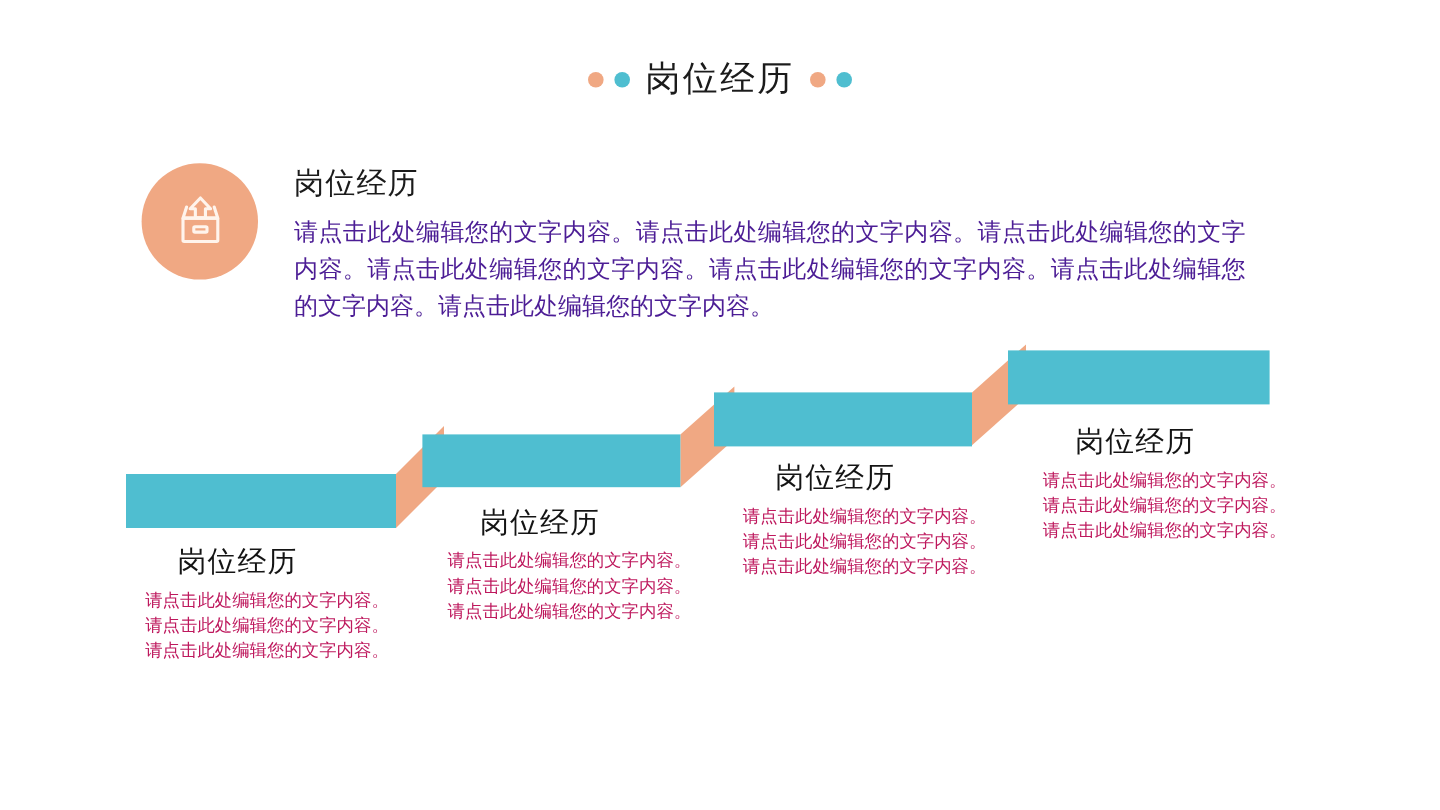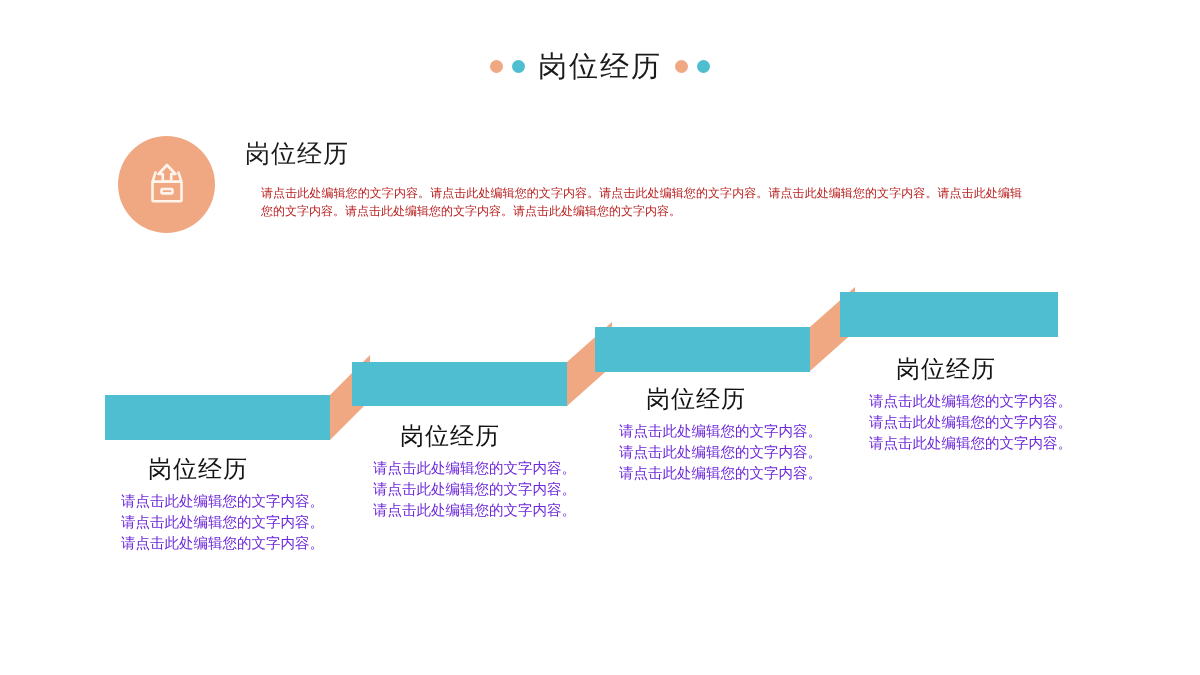--- a/index.html
+++ b/index.html
@@ -81,24 +81,24 @@
   .intro-title {
     font-size: 25px;
     color: #1b1b1b;
     letter-spacing: 1px;
     line-height: 1.1;
     margin: 0 0 11px 0;
     font-weight: 400;
   }
   .intro-body {
     font-family: "Liberation Serif", "DejaVu Serif", serif;
-    font-size: 12px;
+    font-size: 20px;
     line-height: 1.55;
-    color: #b91c1c;
-    margin: 16px;
+    color: #4c1d95;
+    margin: 0;
     text-align: justify;
   }
 
   
   .stairs {
     position: absolute;
     left: 0;
     top: 0;
     width: 1200px;
     height: 675px;
@@ -118,21 +118,21 @@
     letter-spacing: 1px;
     line-height: 1.15;
     margin: 0 0 8px 0;
     font-weight: 400;
     text-align: center;
   }
   .step-body {
     font-family: "Liberation Serif", "DejaVu Serif", serif;
     font-size: 14.5px;
     line-height: 1.45;
-    color: #6d28d9;
+    color: #be185d;
     margin: 0;
     text-align: right;
   }
   .step-body span { display: block; white-space: nowrap; }
 
   #caption-1 { left: 72px;  top: 455px; }
   #caption-2 { left: 324px; top: 422px; }
   #caption-3 { left: 570px; top: 385px; }
   #caption-4 { left: 820px; top: 355px; }
 </style>

